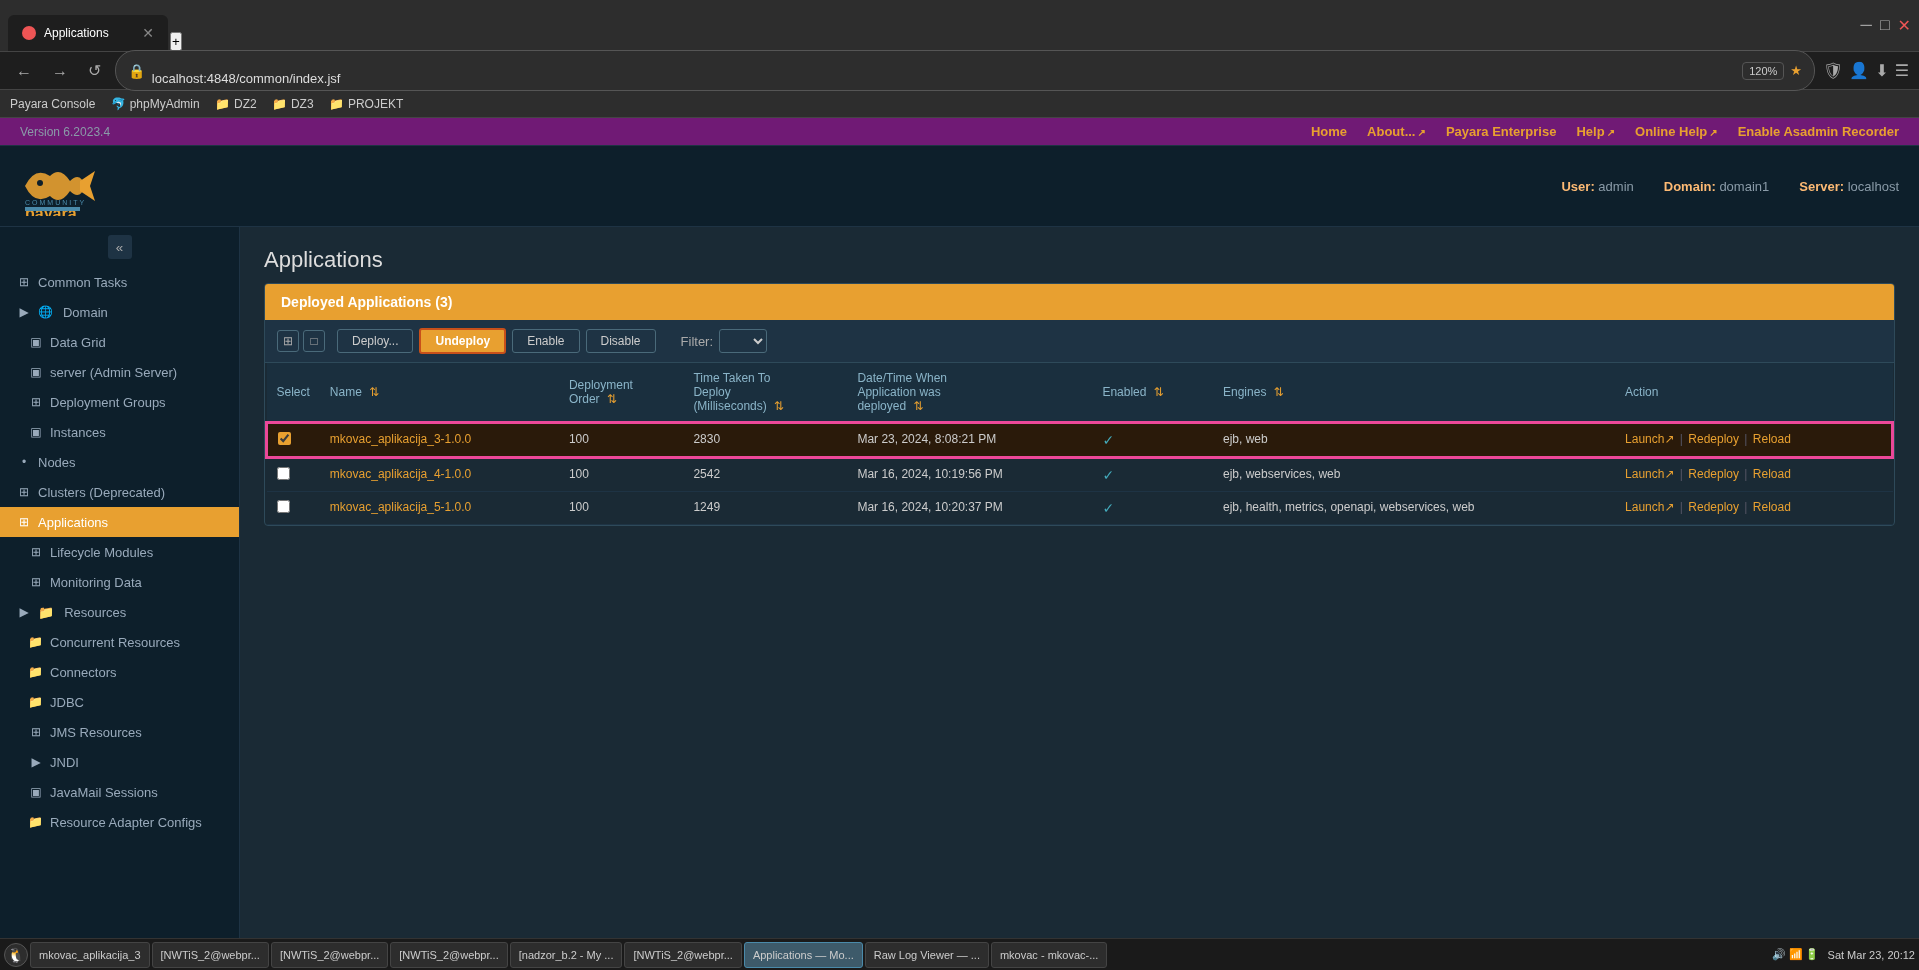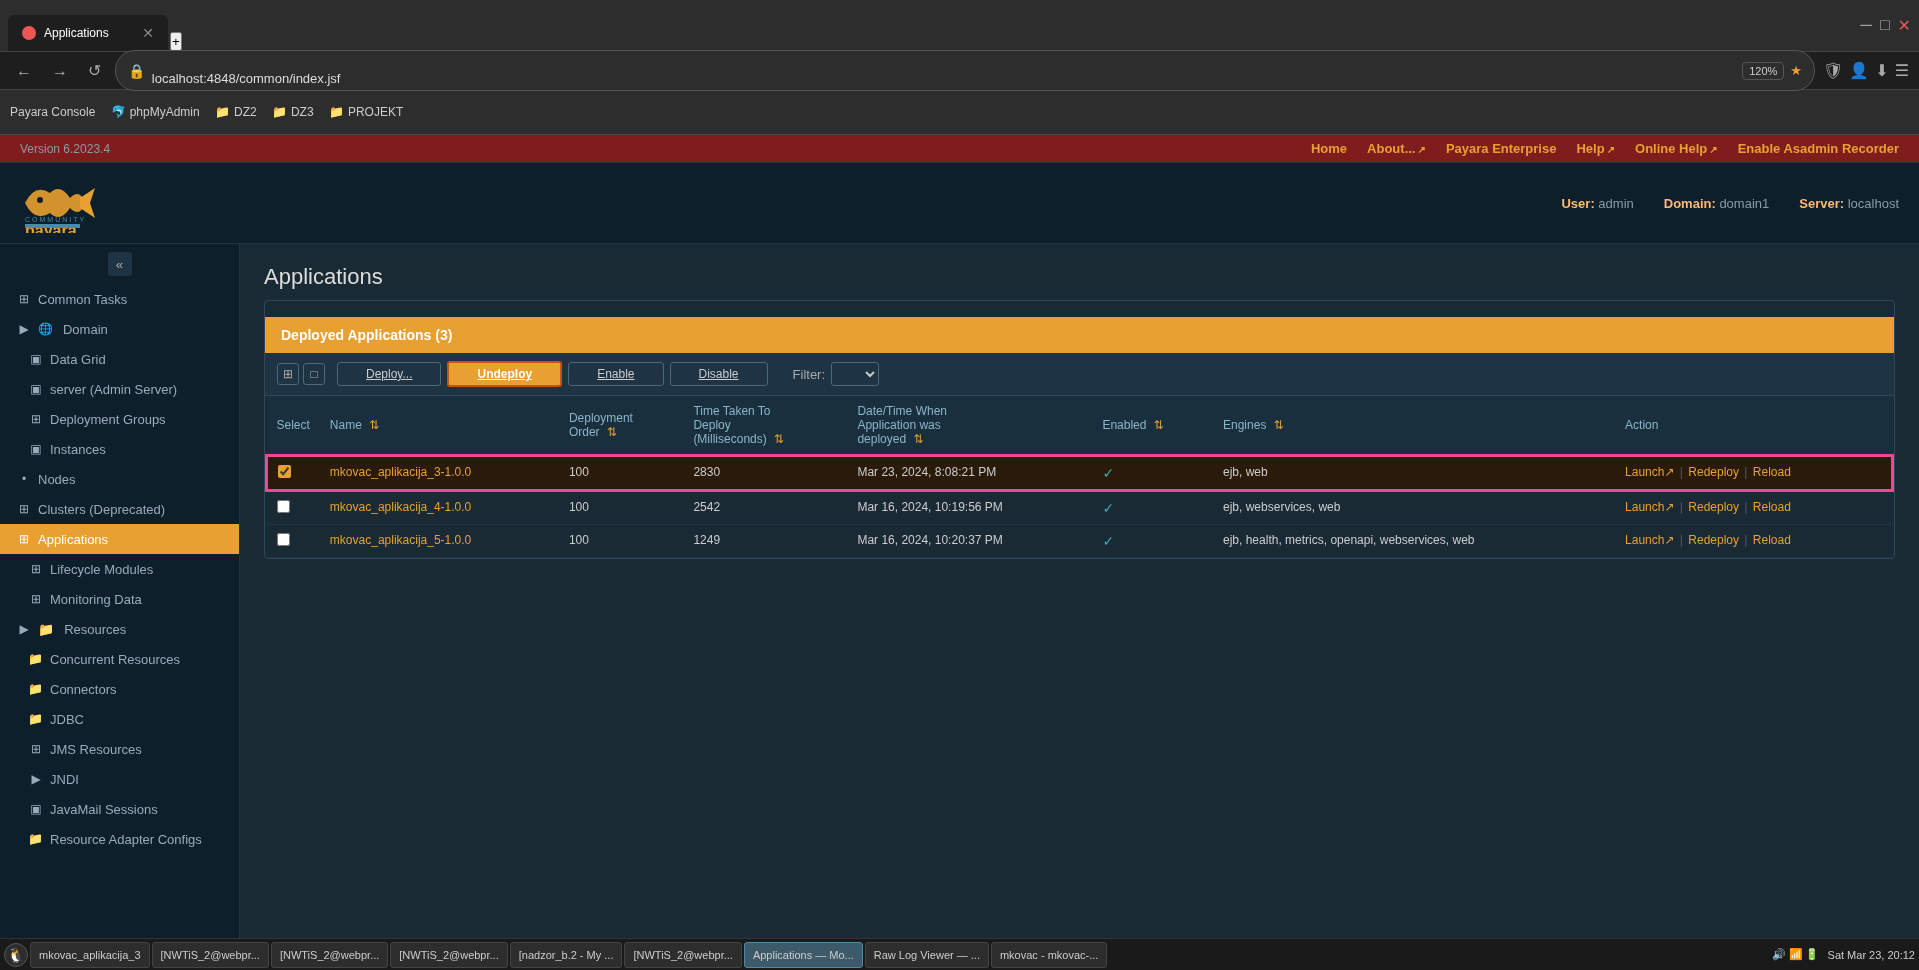--- a/index.html
+++ b/index.html
@@ -14,25 +14,25 @@
     .browser-tab .tab-close { margin-left: auto; cursor: pointer; color: #888; font-size: 14px; }
     .browser-toolbar { background: #1e1e1e; height: 38px; display: flex; align-items: center; padding: 0 10px; gap: 8px; border-bottom: 1px solid #444; }
     .nav-btn { background: none; border: none; color: #aaa; font-size: 16px; cursor: pointer; padding: 4px 6px; }
     .address-bar { flex: 1; display: flex; align-items: center; background: #2d2d2d; border-radius: 20px; padding: 4px 12px; gap: 6px; border: 1px solid #555; }
     .address-bar input { background: none; border: none; outline: none; color: #ddd; flex: 1; font-size: 13px; margin-top: 16px; }
     .address-bar-icon { color: #aaa; font-size: 14px; }
     .zoom-badge { background: #2d2d2d; border: 1px solid #555; border-radius: 4px; padding: 2px 6px; font-size: 11px; color: #ccc; }
     .toolbar-icons { display: flex; gap: 6px; align-items: center; color: #aaa; font-size: 16px; }
 
     
-    .bookmarks-bar { background: #2d2d2d; height: 45px; display: flex; align-items: center; padding: 0 10px; gap: 16px; border-bottom: 1px solid #444; font-size: 12px; color: #ccc; }
+    .bookmarks-bar { background: #2d2d2d; height: 28px; display: flex; align-items: center; padding: 0 10px; gap: 16px; border-bottom: 1px solid #444; font-size: 12px; color: #ccc; }
     .bookmarks-bar a { color: #ccc; text-decoration: none; display: flex; align-items: center; gap: 4px; }
 
     
-    .app-header { background: #7f1d1d; padding: 6px 20px; display: flex; align-items: center; justify-content: space-between; border-bottom: 1px solid #1e3344; }
+    .app-header { background: #701a75; padding: 6px 20px; display: flex; align-items: center; justify-content: space-between; border-bottom: 1px solid #1e3344; }
     .header-version { color: #8a9ba8; font-size: 12px; }
     .header-nav { display: flex; gap: 20px; align-items: center; }
     .header-nav a { color: #e8a030; text-decoration: none; font-size: 13px; font-weight: bold; }
     .ext-link::after { content: '↗'; font-size: 10px; margin-left: 2px; }
 
     
     .logo-bar { background: #0d1f2b; padding: 10px 20px; display: flex; align-items: center; justify-content: space-between; border-bottom: 1px solid #1e3344; }
     .logo-area { display: flex; align-items: center; }
     .user-info { display: flex; gap: 30px; align-items: center; font-size: 13px; color: #8a9ba8; }
     .user-info span b { color: #fdba74; }
@@ -48,23 +48,23 @@
     .sidebar-collapse-btn { background: #1e3344; border: none; color: #aaa; cursor: pointer; width: 24px; height: 24px; border-radius: 3px; display: flex; align-items: center; justify-content: center; margin: 8px auto; }
 
     
     .content-area { flex: 1; background: #1a2a35; overflow-y: auto; padding: 20px 24px; }
 
     .page-title { font-size: 22px; color: #ddd; margin-bottom: 10px; font-weight: normal; }
     .page-desc { font-size: 12px; color: #8a9ba8; margin-bottom: 20px; line-height: 1.5; }
 
     
     .table-section { border: 1px solid #2e4a5a; border-radius: 4px; overflow: hidden; }
-    .table-header-bar { background: #e8a030; padding: 10px 16px; font-size: 14px; font-weight: bold; color: #fff; margin-top: 16px; }
+    .table-header-bar { background: #e8a030; padding: 10px 16px; font-size: 14px; font-weight: bold; color: #fff; }
     .table-toolbar { background: #1e3344; padding: 8px 12px; display: flex; align-items: center; gap: 6px; border-bottom: 1px solid #2e4a5a; }
-    .table-toolbar button { padding: 4px 28px; font-size: 12px; cursor: pointer; border-radius: 3px; border: 1px solid #4a6a7a; background: #1e3344; color: #ccc; text-decoration: underline; }
+    .table-toolbar button { padding: 4px 14px; font-size: 12px; cursor: pointer; border-radius: 3px; border: 1px solid #4a6a7a; background: #1e3344; color: #ccc; }
     .table-toolbar .btn-undeploy { background: #e8a030; color: #fff; border: 2px solid #c8501a; font-weight: bold; }
     .table-toolbar .filter-label { color: #aaa; margin-left: 19px; }
     .table-toolbar select { background: #1e3344; border: 1px solid #4a6a7a; color: #ccc; padding: 3px 20px 3px 6px; border-radius: 3px; font-size: 12px; }
     .toolbar-select-icons { display: flex; gap: 4px; margin-right: 6px; }
     .toolbar-select-icons span { width: 22px; height: 22px; border: 1px solid #4a6a7a; border-radius: 3px; display: flex; align-items: center; justify-content: center; cursor: pointer; color: #aaa; font-size: 12px; }
 
     
     .data-table { width: 100%; border-collapse: collapse; }
     .data-table th { background: #1a2f3e; color: #8ab4c8; padding: 8px 10px; text-align: left; font-size: 12px; font-weight: normal; border-bottom: 1px solid #2e4a5a; white-space: nowrap; }
     .data-table th.sortable { cursor: pointer; }

